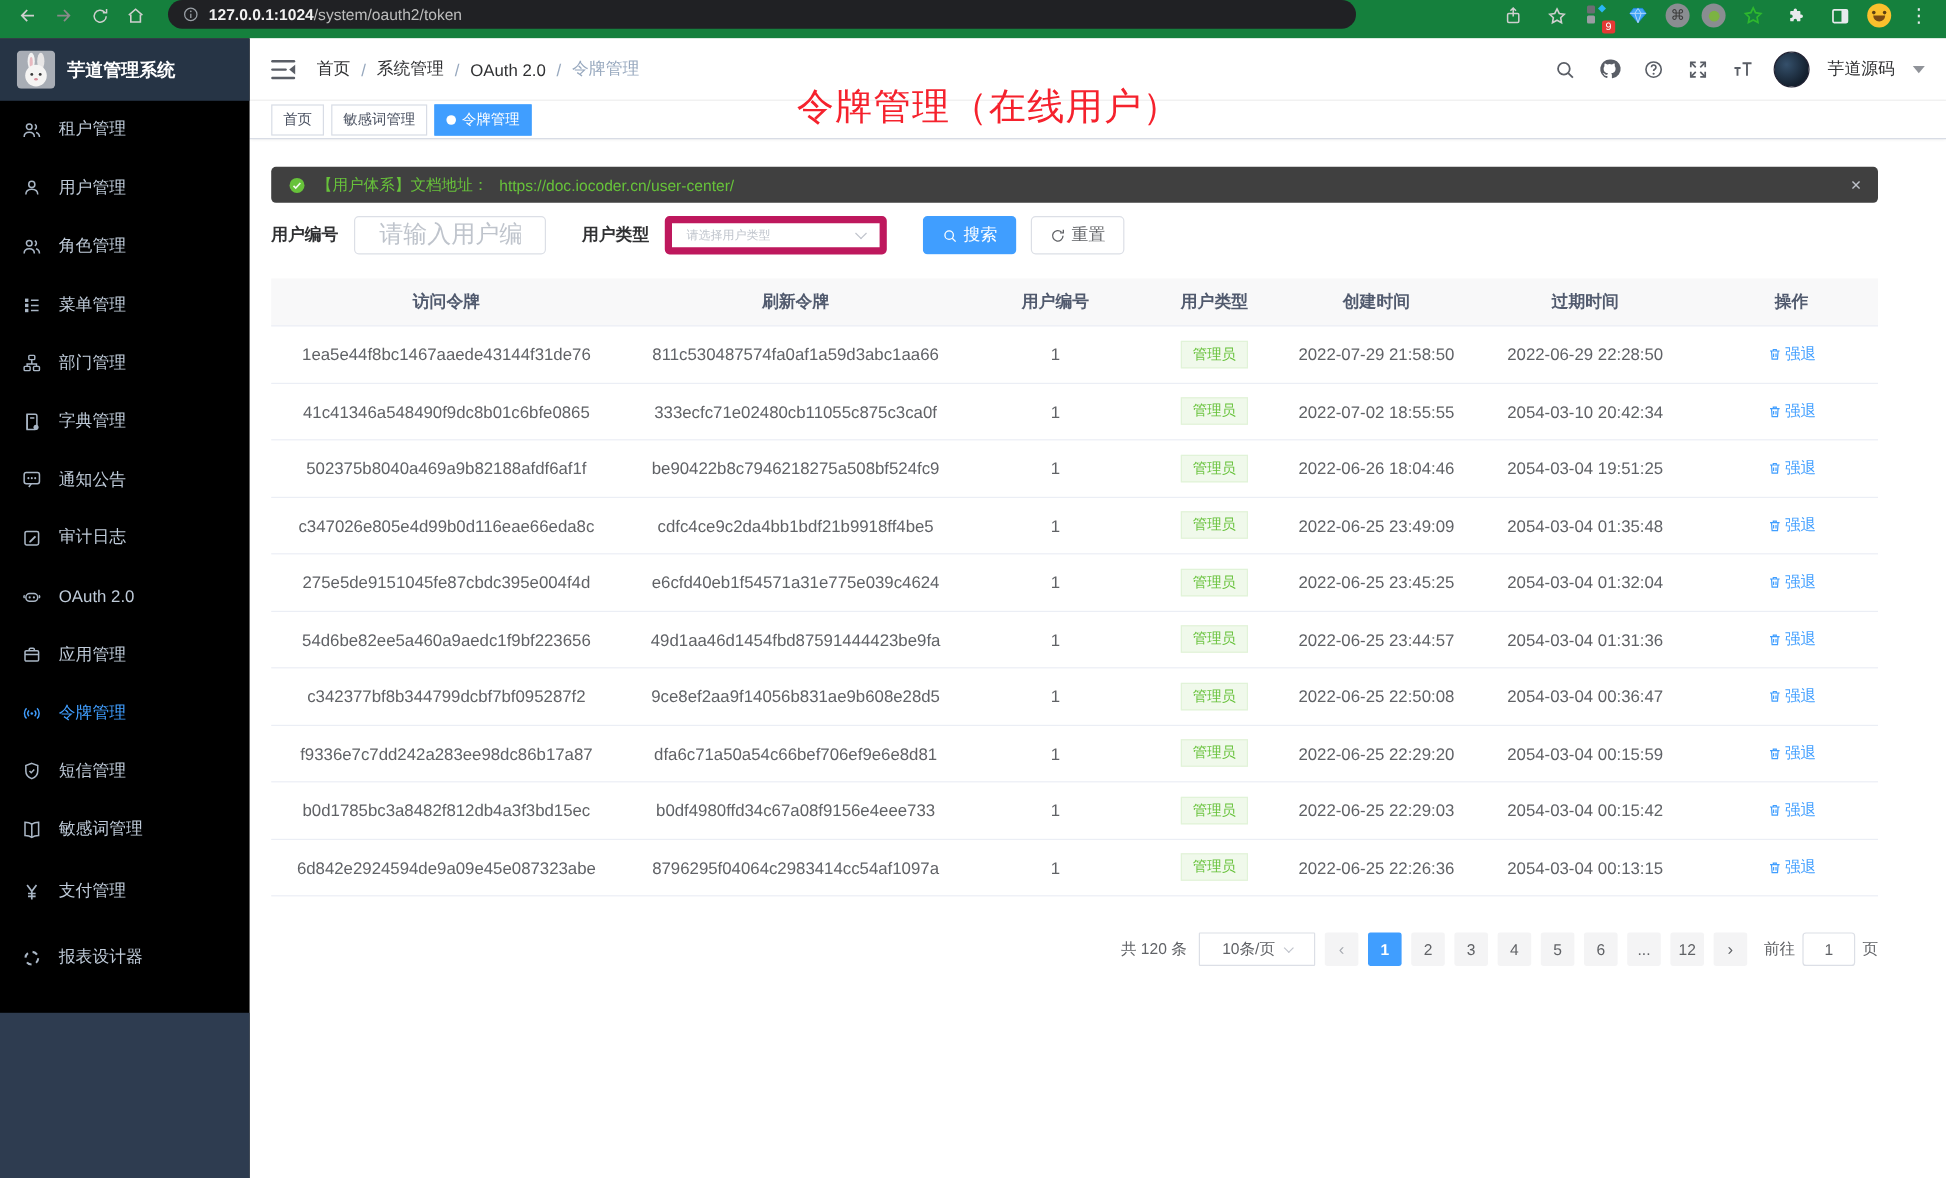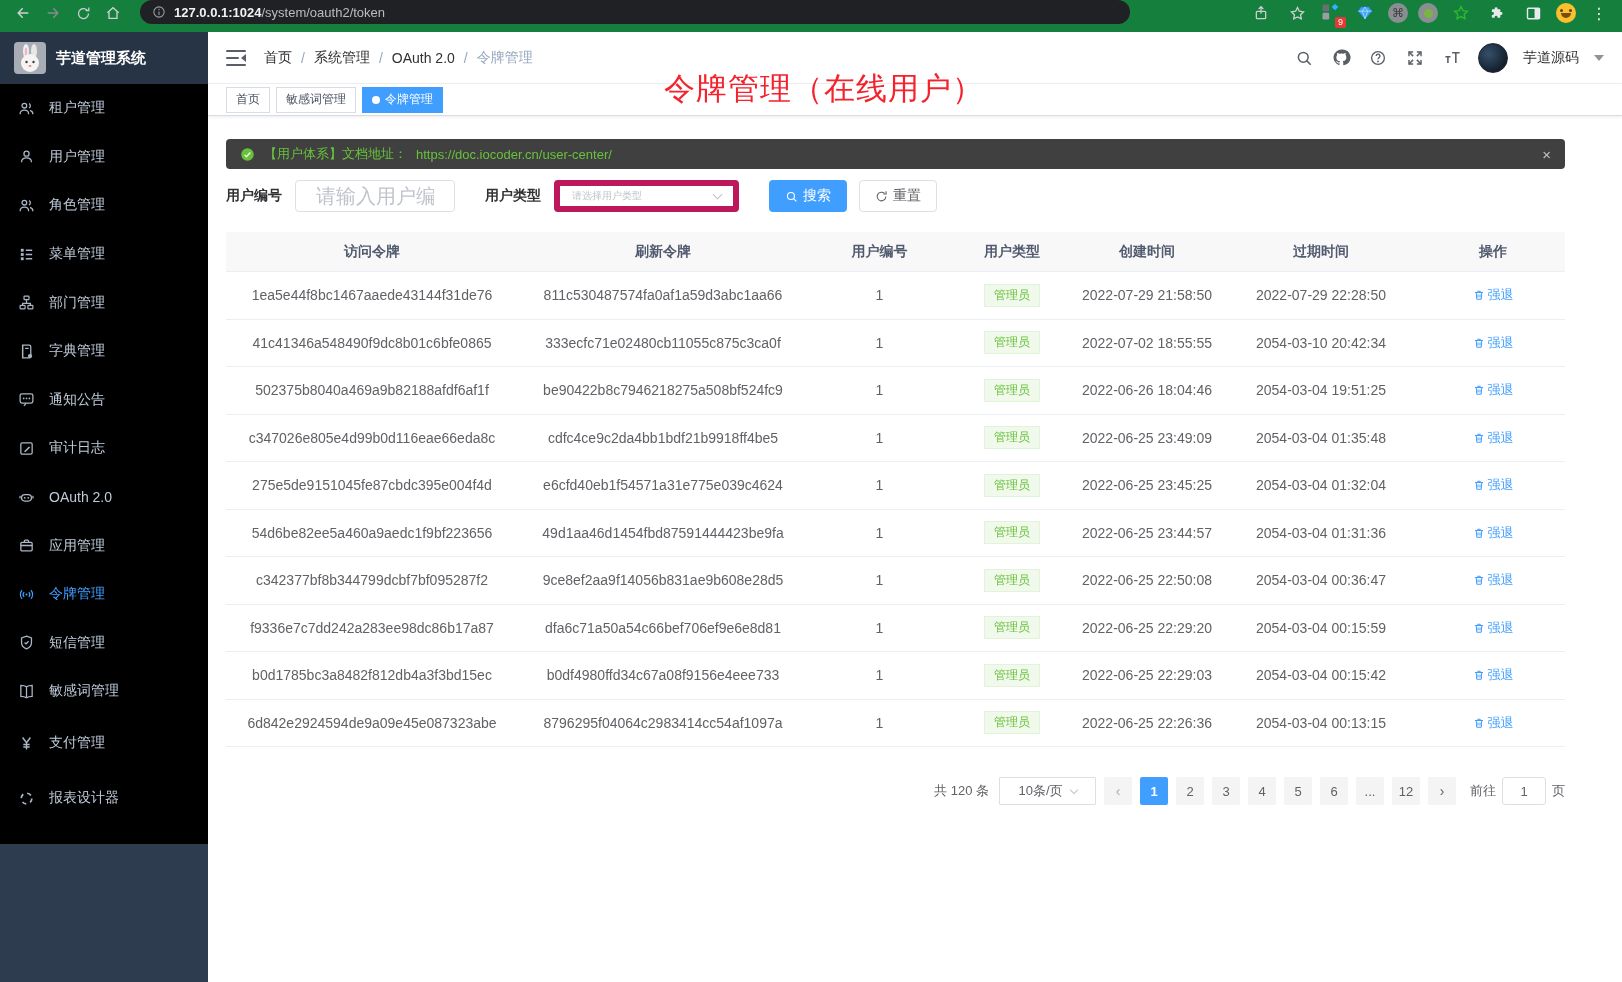--- a/index.html
+++ b/index.html
@@ -663,21 +663,21 @@
         <div>
 
             <div class="trow">
               <div class="cell c0">1ea5e44f8bc1467aaede43144f31de76</div>
               <div class="cell c1">811c530487574fa0af1a59d3abc1aa66</div>
               <div class="cell c2">1</div>
               <div class="cell c3">
                 <span class="tag-success">管理员</span>
               </div>
               <div class="cell c4">2022-07-29 21:58:50</div>
-              <div class="cell c5">2022-07-29 22:28:50</div>
+              <div class="cell c5">2022-06-29 22:28:50</div>
               <div class="cell c6">
                 <a class="oplink">
                   <svg class="icon" width="12" height="12">
                     <use href="#sym-trash"></use>
                   </svg>
                   <span>强退</span>
                 </a>
               </div>
             </div>
 

